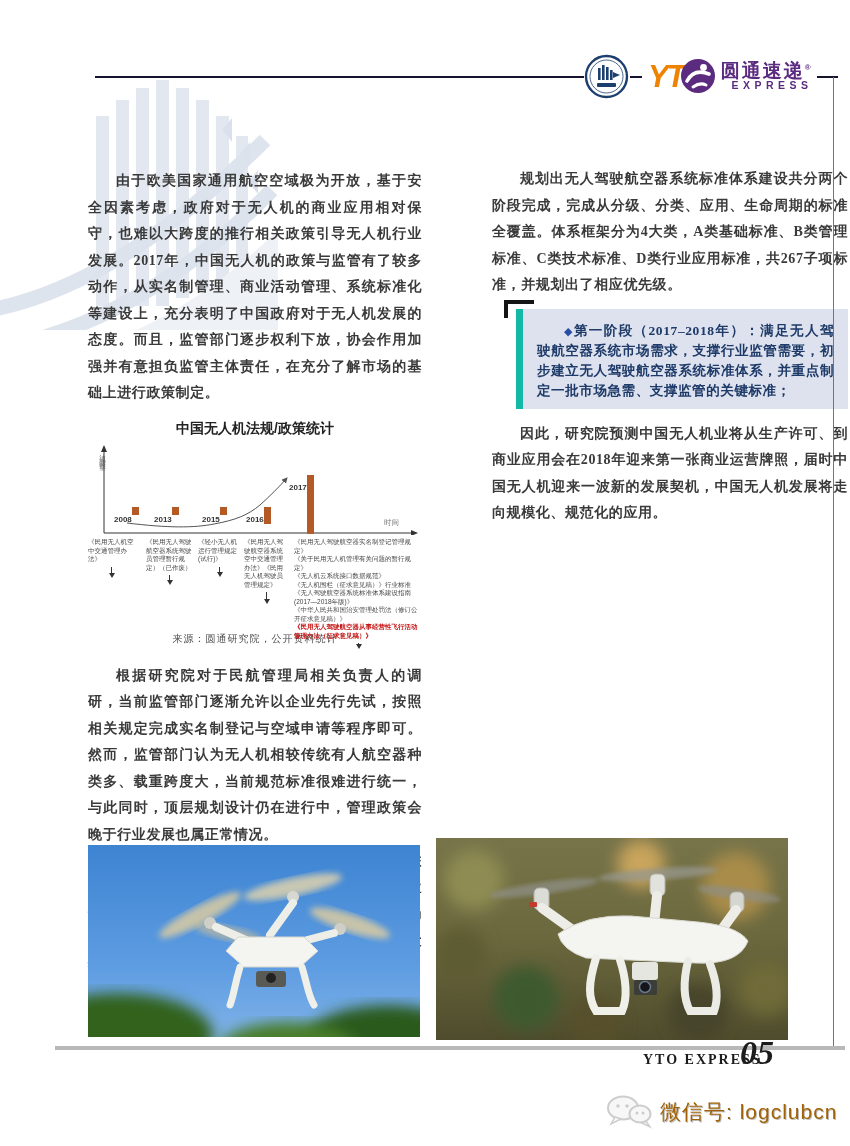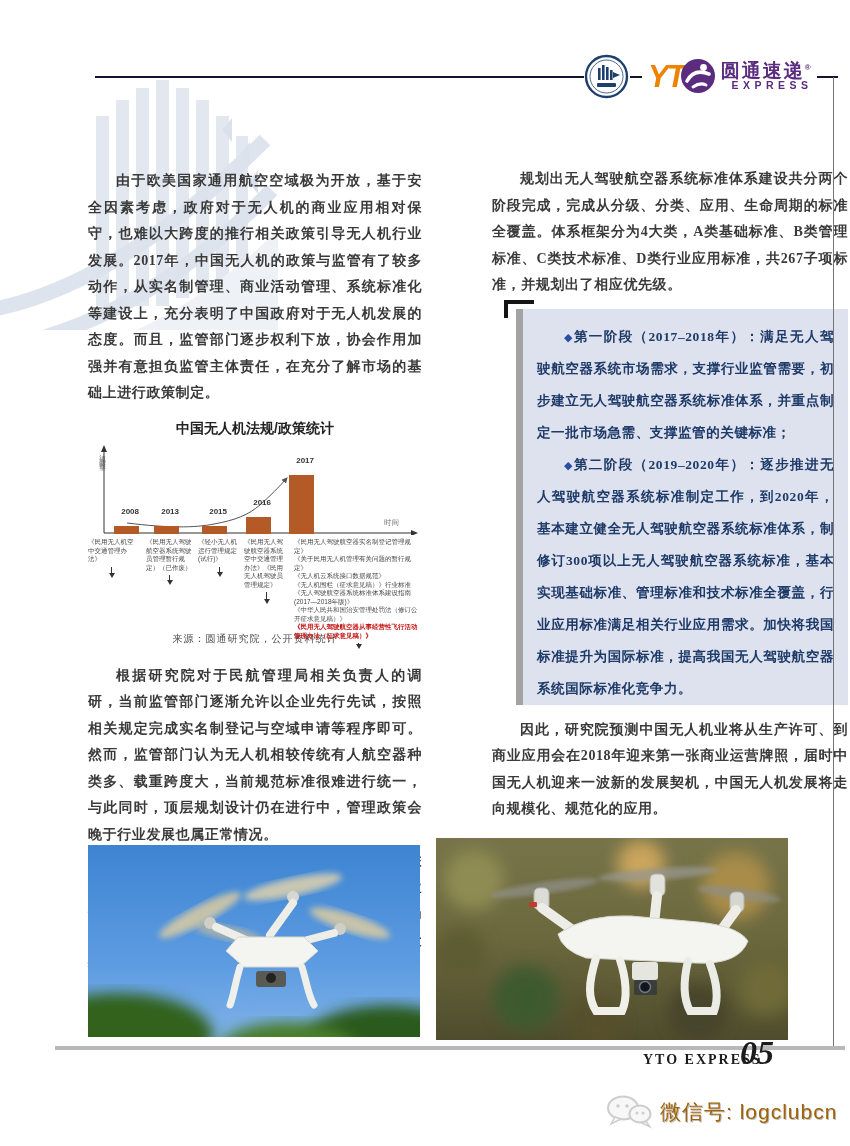--- a/index.html
+++ b/index.html
@@ -28,33 +28,33 @@
   .col{position:absolute;z-index:1;font-size:14px;line-height:26.5px;text-align:justify;letter-spacing:0.6px;}
   .col-left{left:88px;top:168px;width:334px;}
   .col-right{left:444px;top:166px;width:356px;margin-left:48px;}
   .col p{margin:0;text-indent:2em;font-weight:bold;}
   
   .chart{margin:8px 0 2px 0;font-family:"Liberation Sans",sans-serif;letter-spacing:0;}
   .chart-title{text-align:center;font-weight:bold;font-size:14px;color:#222;text-indent:0;margin:0 0 2px 0;}
   .plot{position:relative;height:92px;}
   .plot svg{position:absolute;left:0;top:0;}
   .ylab{position:absolute;left:1px;top:6px;writing-mode:vertical-rl;font-size:6.5px;color:#8a8a8a;letter-spacing:2px;}
-  .bar-wrap{position:absolute;bottom:1px;width:25px;display:flex;flex-direction:column;align-items:flex-end;}
+  .bar-wrap{position:absolute;bottom:1px;width:25px;display:flex;flex-direction:row;align-items:flex-start;}
   .bar-year{font-size:8px;font-weight:bold;color:#333;margin-bottom:1px;}
   .bar{width:25px;background:#b45a27;}
   .labels{position:relative;height:86px;margin-top:3px;}
   .lab{position:absolute;top:0;font-size:6.5px;line-height:8.5px;color:#454545;text-align:left;}
   .lab .red{color:#c41111;font-weight:bold;}
   .drop{width:0;border-left:1px solid #333;margin:3px auto 0;position:relative;}
   .drop::after{content:"";position:absolute;bottom:-5px;left:-3px;border:3px solid transparent;border-top:5px solid #333;}
   .source{text-align:center;font-size:10px;color:#4c4c4c;letter-spacing:1px;margin:2px 0 10px 0;text-indent:0;}
   
   .callout-wrap{position:relative;margin:10px 0 12px 24px;}
   .corner{position:absolute;left:-12px;top:-9px;width:26px;height:14px;border-left:4px solid #151515;border-top:4px solid #151515;}
-  .callout{background:#dde2ee;border-left:7px solid #a3a3a3;padding:12px 14px 0 14px;color:#1e3a68;font-size:13.5px;line-height:32px;}
+  .callout{background:#dde2ee;border-left:7px solid #14b8a6;padding:12px 14px 8px 14px;color:#1e3a68;font-size:13.5px;line-height:20px;}
   .callout p{margin:0;text-indent:2em;}
   .callout .dia{color:#2a4ea8;font-size:11px;}
   
   .photo{position:absolute;z-index:1;}
   .photo-left{left:88px;top:845px;width:332px;height:192px;}
   .photo-right{left:436px;top:838px;width:352px;height:202px;}
   
   .frule{position:absolute;left:55px;top:1046px;width:790px;height:4px;background:#b8b8b8;z-index:1;}
   .fbrand{position:absolute;left:643px;top:1052px;font-size:14px;letter-spacing:2px;color:#1c1c1c;z-index:2;font-weight:600;}
   .fpage{position:absolute;left:740px;top:1034px;font-style:italic;font-weight:bold;font-size:34px;color:#1c1c1c;z-index:2;}
@@ -194,21 +194,20 @@
   <p>针对标准规范，2017年6月，工业和信息化部联合国家标准化管理委员会、科技部、公安部、农业部、国家体育总局、国家能源局、中国民用航空局等部门发布了《无人驾驶航空器系统标准体系建设指南(2017—2018年版)》，</p>
 </div>
 
 <div class="col col-right">
   <p>规划出无人驾驶航空器系统标准体系建设共分两个阶段完成，完成从分级、分类、应用、生命周期的标准全覆盖。体系框架分为4大类，A类基础标准、B类管理标准、C类技术标准、D类行业应用标准，共267子项标准，并规划出了相应优先级。</p>
 
   <div class="callout-wrap">
     <div class="corner"></div>
     <div class="callout">
       <p><span class="dia">◆</span><span>第一阶段（2017–2018年）：满足无人驾驶航空器系统市场需求，支撑行业监管需要，初步建立无人驾驶航空器系统标准体系，并重点制定一批市场急需、支撑监管的关键标准；</span></p>
-      <p><span class="dia">◆</span><span>第二阶段（2019–2020年）：逐步推进无人驾驶航空器系统标准制定工作，到2020年，基本建立健全无人驾驶航空器系统标准体系，制修订300项以上无人驾驶航空器系统标准，基本实现基础标准、管理标准和技术标准全覆盖，行业应用标准满足相关行业应用需求。加快将我国标准提升为国际标准，提高我国无人驾驶航空器系统国际标准化竞争力。</span></p>
     </div>
   </div>
 
   <p>因此，研究院预测中国无人机业将从生产许可、到商业应用会在2018年迎来第一张商业运营牌照，届时中国无人机迎来一波新的发展契机，中国无人机发展将走向规模化、规范化的应用。</p>
 </div>
 
 <svg class="photo photo-left" viewBox="0 0 332 192">
   <defs>
     <linearGradient id="sky" x1="0" y1="0" x2="0" y2="1">
       <stop offset="0" stop-color="#3d84d2"></stop>

